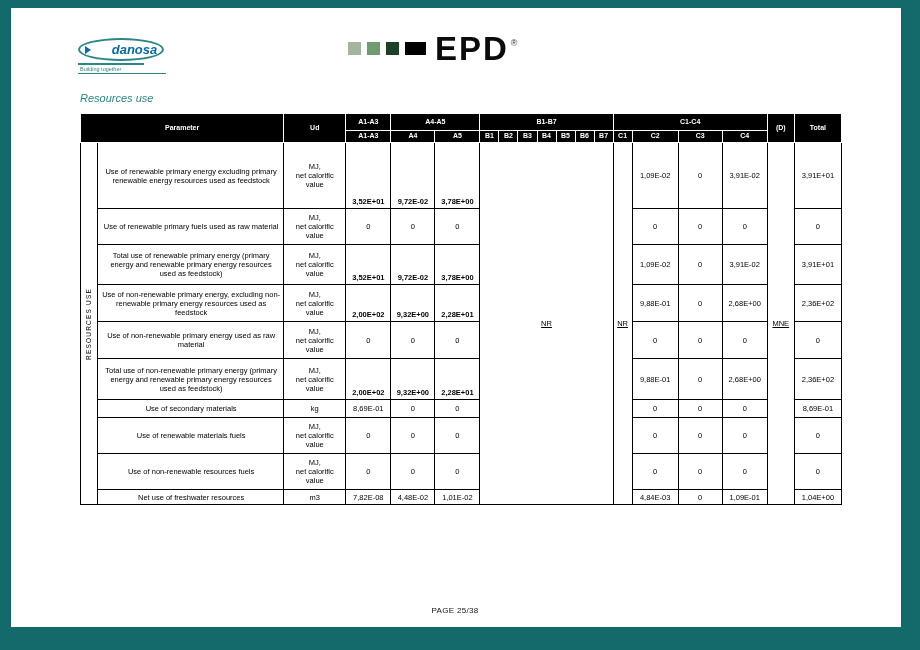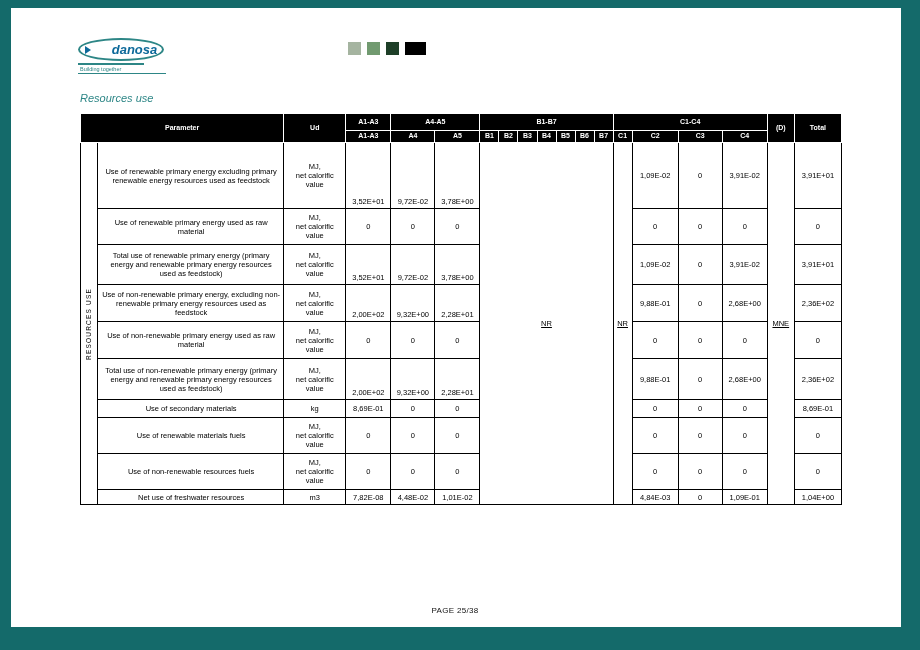--- a/index.html
+++ b/index.html
@@ -48,21 +48,21 @@
   .tbl th{
     background:#000;color:#fff;border:1px solid #fff;
     font-size:7px;font-weight:bold;text-align:center;padding:0;line-height:1.15;
   }
   .tbl td{
     border:1px solid #000;font-size:7.5px;line-height:1.2;
     text-align:center;vertical-align:middle;padding:1px 2px;background:#fff;
   }
   .tbl td.param{text-align:center;padding:2px 3px 2px 4px;}
   .tbl td.ud{white-space:pre-line;}
-  .tbl td.vb{vertical-align:bottom;padding-bottom:2px;}
+  .tbl td.vb{vertical-align:bottom;padding-bottom:2px;font-weight:bold;}
   .tbl td.nr{font-size:7.5px;text-decoration:underline;}
   .tbl td.vlabel{padding:0;}
   .tbl td.vlabel div{
     writing-mode:vertical-rl;transform:rotate(180deg);
     font-size:6.5px;letter-spacing:1.2px;margin:0 auto;white-space:nowrap;
   }
 </style>
 </head>
 <body>
 
@@ -76,20 +76,21 @@
   <div class="line1"></div>
   <div class="tagline">Building together</div>
   <div class="line2"></div>
 </div>
 
 <div class="epd">
   <span class="sq" style="background: rgb(165, 180, 160);"></span>
   <span class="sq" style="background: rgb(113, 154, 112);"></span>
   <span class="sq" style="background: rgb(30, 63, 40);"></span>
   <span class="sq last" style="background: rgb(0, 0, 0);"></span>
+  <span class="etext"><span>EPD</span><span class="reg">®</span></span>
 </div>
 
 <div class="title">Resources use</div>
 
 <table class="tbl">
   <colgroup>
     <col style="width:17px">
       <col style="width:186px">
       <col style="width:62px">
     <col style="width:45px">
@@ -151,21 +152,21 @@
       <td class="vb">3,78E+00</td>
       <td class="nr" colspan="7" rowspan="10">NR</td>
       <td class="nr" rowspan="10">NR</td>
       <td>1,09E-02</td>
       <td>0</td>
       <td>3,91E-02</td>
       <td class="nr" rowspan="10">MNE</td>
       <td>3,91E+01</td>
     </tr>
     <tr style="height:36px">
-      <td class="param">Use of renewable primary energy used as raw material</td>
+      <td class="param">Use of renewable primary fuels used as raw material</td>
       <td class="ud">MJ,
 net calorific
 value</td>
       <td>0</td>
       <td>0</td>
       <td>0</td>
       <td>0</td>
       <td>0</td>
       <td>0</td>
       <td>0</td>

